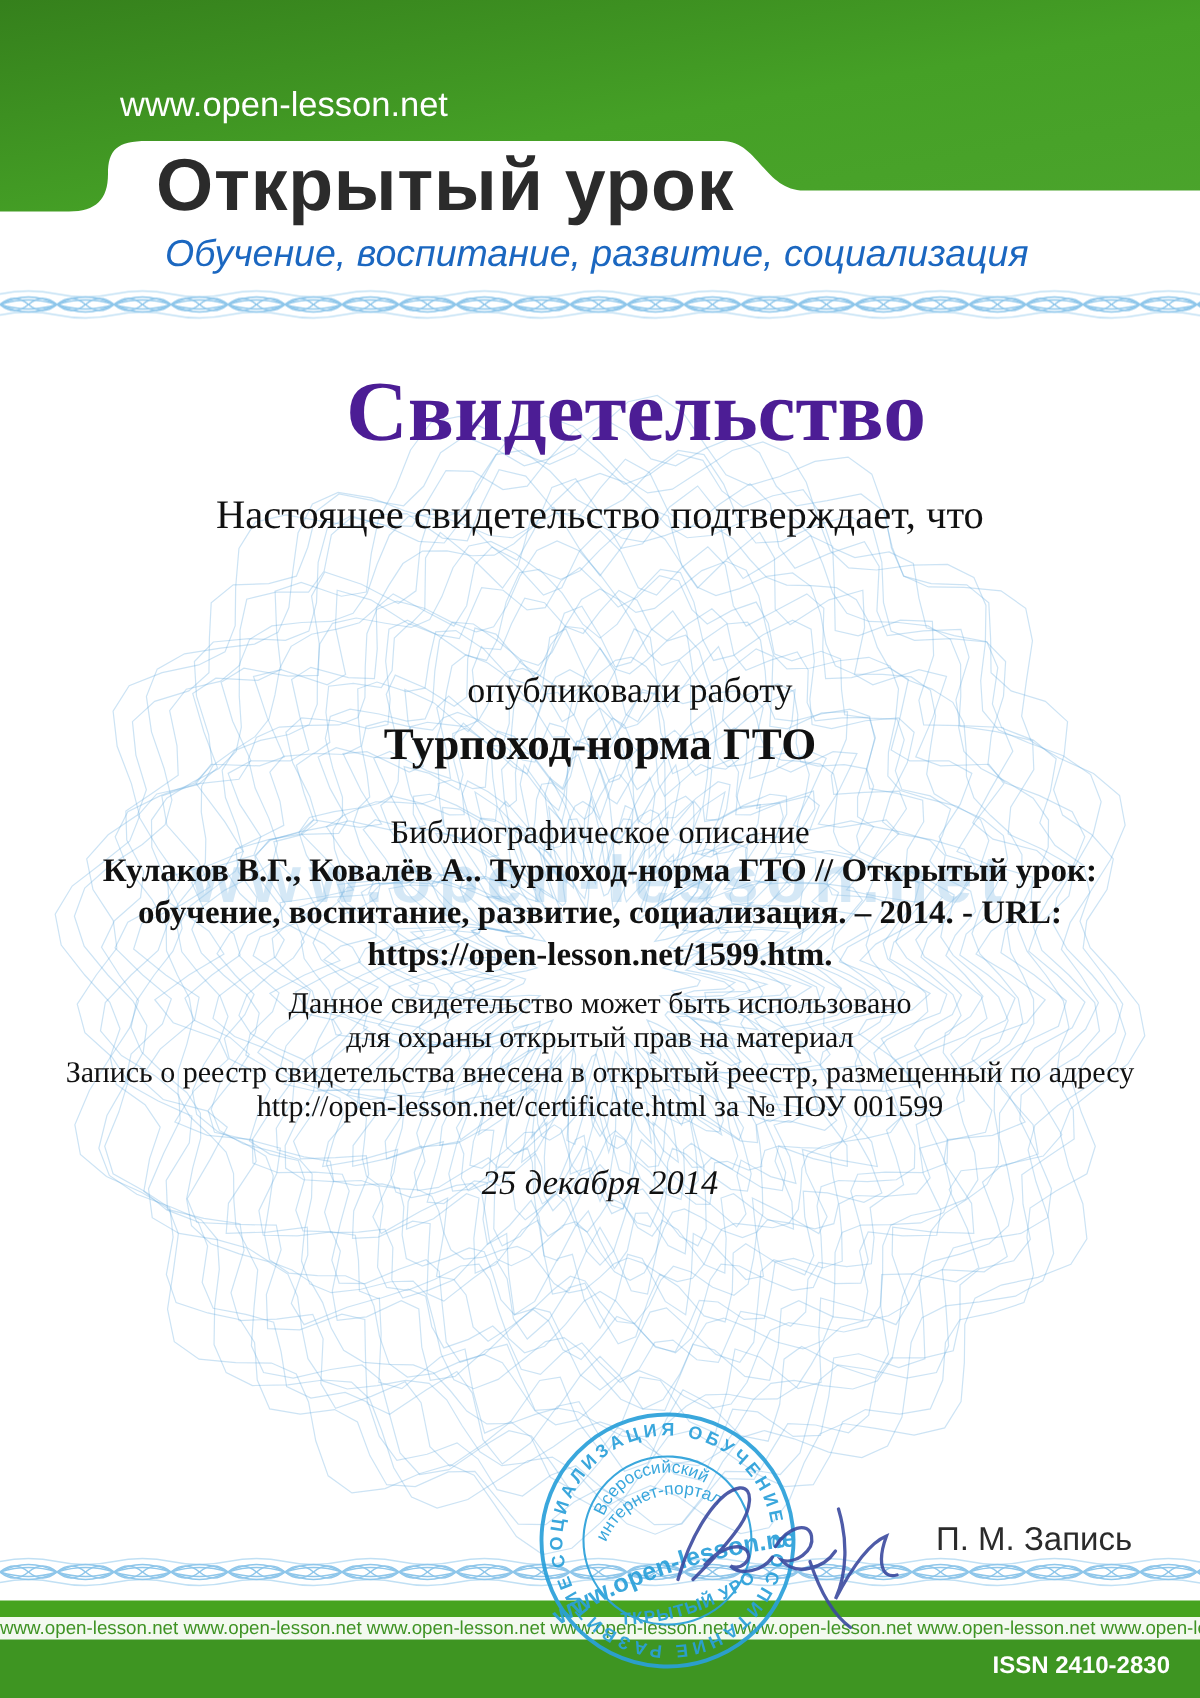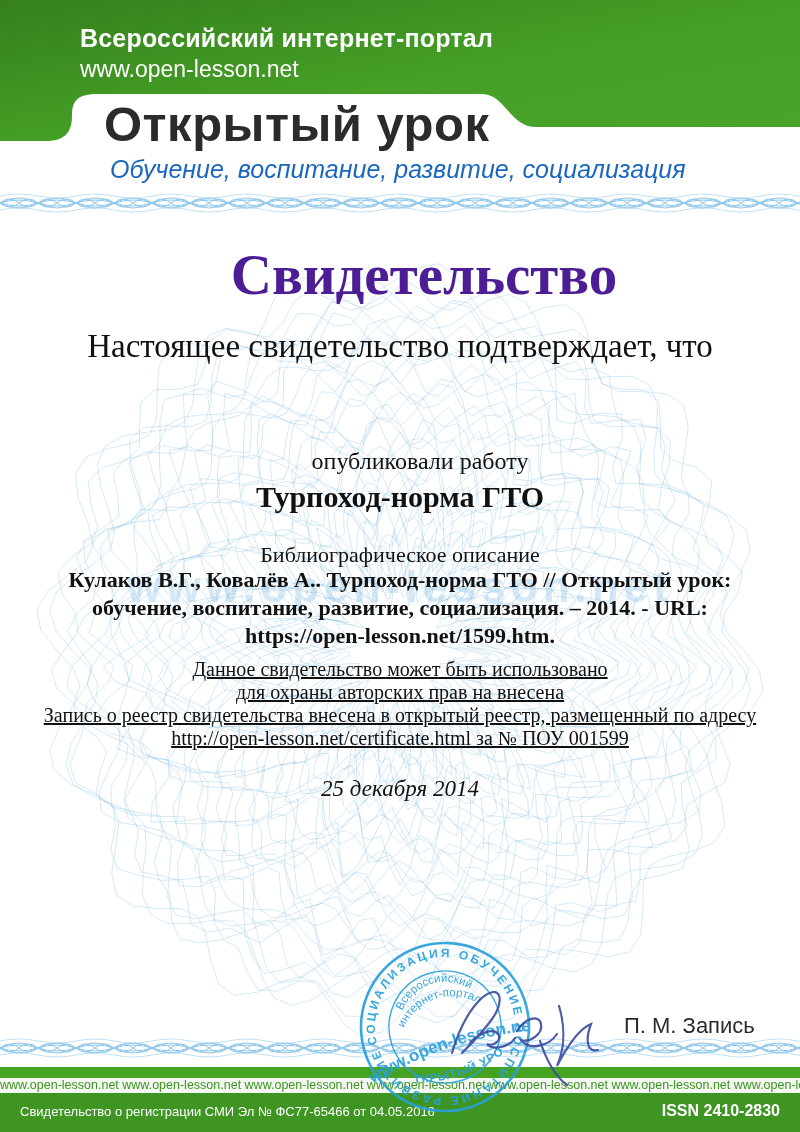--- a/index.html
+++ b/index.html
@@ -19,27 +19,27 @@
   
   .band{position:absolute;left:0;z-index:1;}
   .rosette{position:absolute;left:0;top:0;z-index:1;pointer-events:none;}
   .watermark{position:absolute;left:0;top:562px;width:100%;text-align:center;z-index:1;
     font-size:44px;font-weight:bold;letter-spacing:5px;color:rgba(150,197,232,0.40);}
 
   
   .cert{font-family:"Liberation Serif",serif;color:#111;position:absolute;left:0;width:100%;
     text-align:center;z-index:3;}
   .cert-title{top:242px;font-size:57px;font-weight:bold;color:#4c1d95;margin-left:24px;}
-  .cert-confirm{top:328px;font-size:33px;}
+  .cert-confirm{top:328px;font-size:27px;}
   .cert-authors{top:368px;font-size:29px;font-weight:bold;line-height:1.32;}
   .cert-published{top:448px;font-size:24px;padding-left:20px;}
   .cert-work{top:480px;font-size:30px;font-weight:bold;}
   .cert-biblabel{top:542px;font-size:22px;}
   .cert-bibtext{top:566px;left:35px;width:730px;font-size:22px;font-weight:bold;line-height:1.28;}
-  .cert-usage{top:658px;font-size:20px;line-height:23px;text-decoration:underline;}
+  .cert-usage{top:658px;font-size:20px;line-height:23px;}
   .cert-date{top:776px;font-size:23px;font-style:italic;}
 
   
   .sig-role{position:absolute;left:110px;top:1013px;z-index:3;font-size:22px;color:#2b2b2b;}
   .sig-name{position:absolute;left:624px;top:1013px;z-index:3;font-size:22px;color:#2b2b2b;}
   .stamp-svg{position:absolute;left:0;top:0;z-index:5;pointer-events:none;}
 
   
   .footer-bar{position:absolute;left:0;top:1067px;width:800px;height:11px;background:#46a31f;z-index:2;}
   .footer-urls{position:absolute;left:0;top:1078px;width:800px;height:15px;background:#f3f9f0;z-index:2;
@@ -56,21 +56,20 @@
   <svg class="header-svg" width="800" height="145" viewBox="0 0 800 145">
     <defs>
       <linearGradient id="hdrGrad" x1="0" y1="0" x2="1" y2="1">
         <stop offset="0" stop-color="#35801c"></stop>
         <stop offset="0.55" stop-color="#45a026"></stop>
         <stop offset="1" stop-color="#4ba42c"></stop>
       </linearGradient>
     </defs>
     <path d="M0,0 H800 V127 H536 C510,127 505,94 482,94 H98 C78,94 72,100 72,116 C72,133 64,141 46,141 H0 Z" fill="url(#hdrGrad)"></path>
   </svg>
-  <div class="hdr-portal">Всероссийский интернет-портал</div>
   <div class="hdr-site">www.open-lesson.net</div>
   <div class="logo-title">Открытый урок</div>
   <div class="logo-subtitle">Обучение, воспитание, развитие, социализация</div>
 
   <svg class="band" style="top:191px" width="800" height="24" viewBox="0 0 800 24">
     <defs>
       <pattern id="weaveT" width="76" height="24" patternUnits="userSpaceOnUse">
         <g fill="none" stroke="#8ec6ea" stroke-width="1">
           <path d="M0,12 Q19,2 38,12 Q57,22 76,12"></path>
           <path d="M0,12 Q19,22 38,12 Q57,2 76,12"></path>
@@ -130,21 +129,21 @@
   <div class="watermark">www.open-lesson.net</div>
 
   <div class="cert cert-title">Свидетельство</div>
   <div class="cert cert-confirm">Настоящее свидетельство подтверждает, что</div>
   <div class="cert cert-published">опубликовали работу</div>
   <div class="cert cert-biblabel">Библиографическое описание</div>
   <div class="cert cert-work">Турпоход-норма ГТО</div>
   <div class="cert cert-bibtext">Кулаков В.Г., Ковалёв А.. Турпоход-норма ГТО // Открытый урок: обучение, воспитание, развитие, социализация. – 2014. - URL: https://open-lesson.net/1599.htm.</div>
   <div class="cert cert-usage">
     <div>Данное свидетельство может быть использовано</div>
-    <div>для охраны авторских прав на внесена</div>
+    <div>для охраны открытый прав на материал</div>
     <div>Запись о реестр свидетельства внесена в открытый реестр, размещенный по адресу</div>
     <div>http://open-lesson.net/certificate.html за № ПОУ 001599</div>
   </div>
   <div class="cert cert-date">25 декабря 2014</div>
 
   <div class="sig-name">П. М. Запись</div>
 
   <svg class="band" style="top:1036px" width="800" height="24" viewBox="0 0 800 24">
     <defs>
       <pattern id="weaveB" width="76" height="24" patternUnits="userSpaceOnUse">
@@ -159,21 +158,20 @@
           <path d="M0,19 Q19,15 38,19 Q57,23 76,19" opacity="0.55"></path>
         </g>
       </pattern>
     </defs>
     <rect width="800" height="24" fill="url(#weaveB)"></rect>
   </svg>
 
   <div class="footer-bar"></div>
   <div class="footer-urls">www.open-lesson.net  www.open-lesson.net  www.open-lesson.net  www.open-lesson.net  www.open-lesson.net  www.open-lesson.net  www.open-lesson.net  www.open-lesson.net  www.open-lesson.net</div>
   <div class="footer-main">
-    <div class="footer-reg">Свидетельство о регистрации СМИ Эл № ФС77-65466 от 04.05.2016</div>
     <div class="footer-issn">ISSN 2410-2830</div>
   </div>
 
   <svg class="stamp-svg" width="800" height="1132" viewBox="0 0 800 1132">
     <defs>
       <path id="ringPath" d="M -70,0 A 70,70 0 1 1 70,0 A 70,70 0 1 1 -70,0"></path>
       <path id="arcA" d="M -42,-18 A 46,46 0 0 1 42,-18"></path>
       <path id="arcB" d="M -46,-2 A 52,52 0 0 1 46,-2"></path>
       <path id="arcU" d="M -80,30 Q 0,12 80,30"></path>
       <path id="arcO" d="M -46,44 Q 0,58 46,44"></path>

